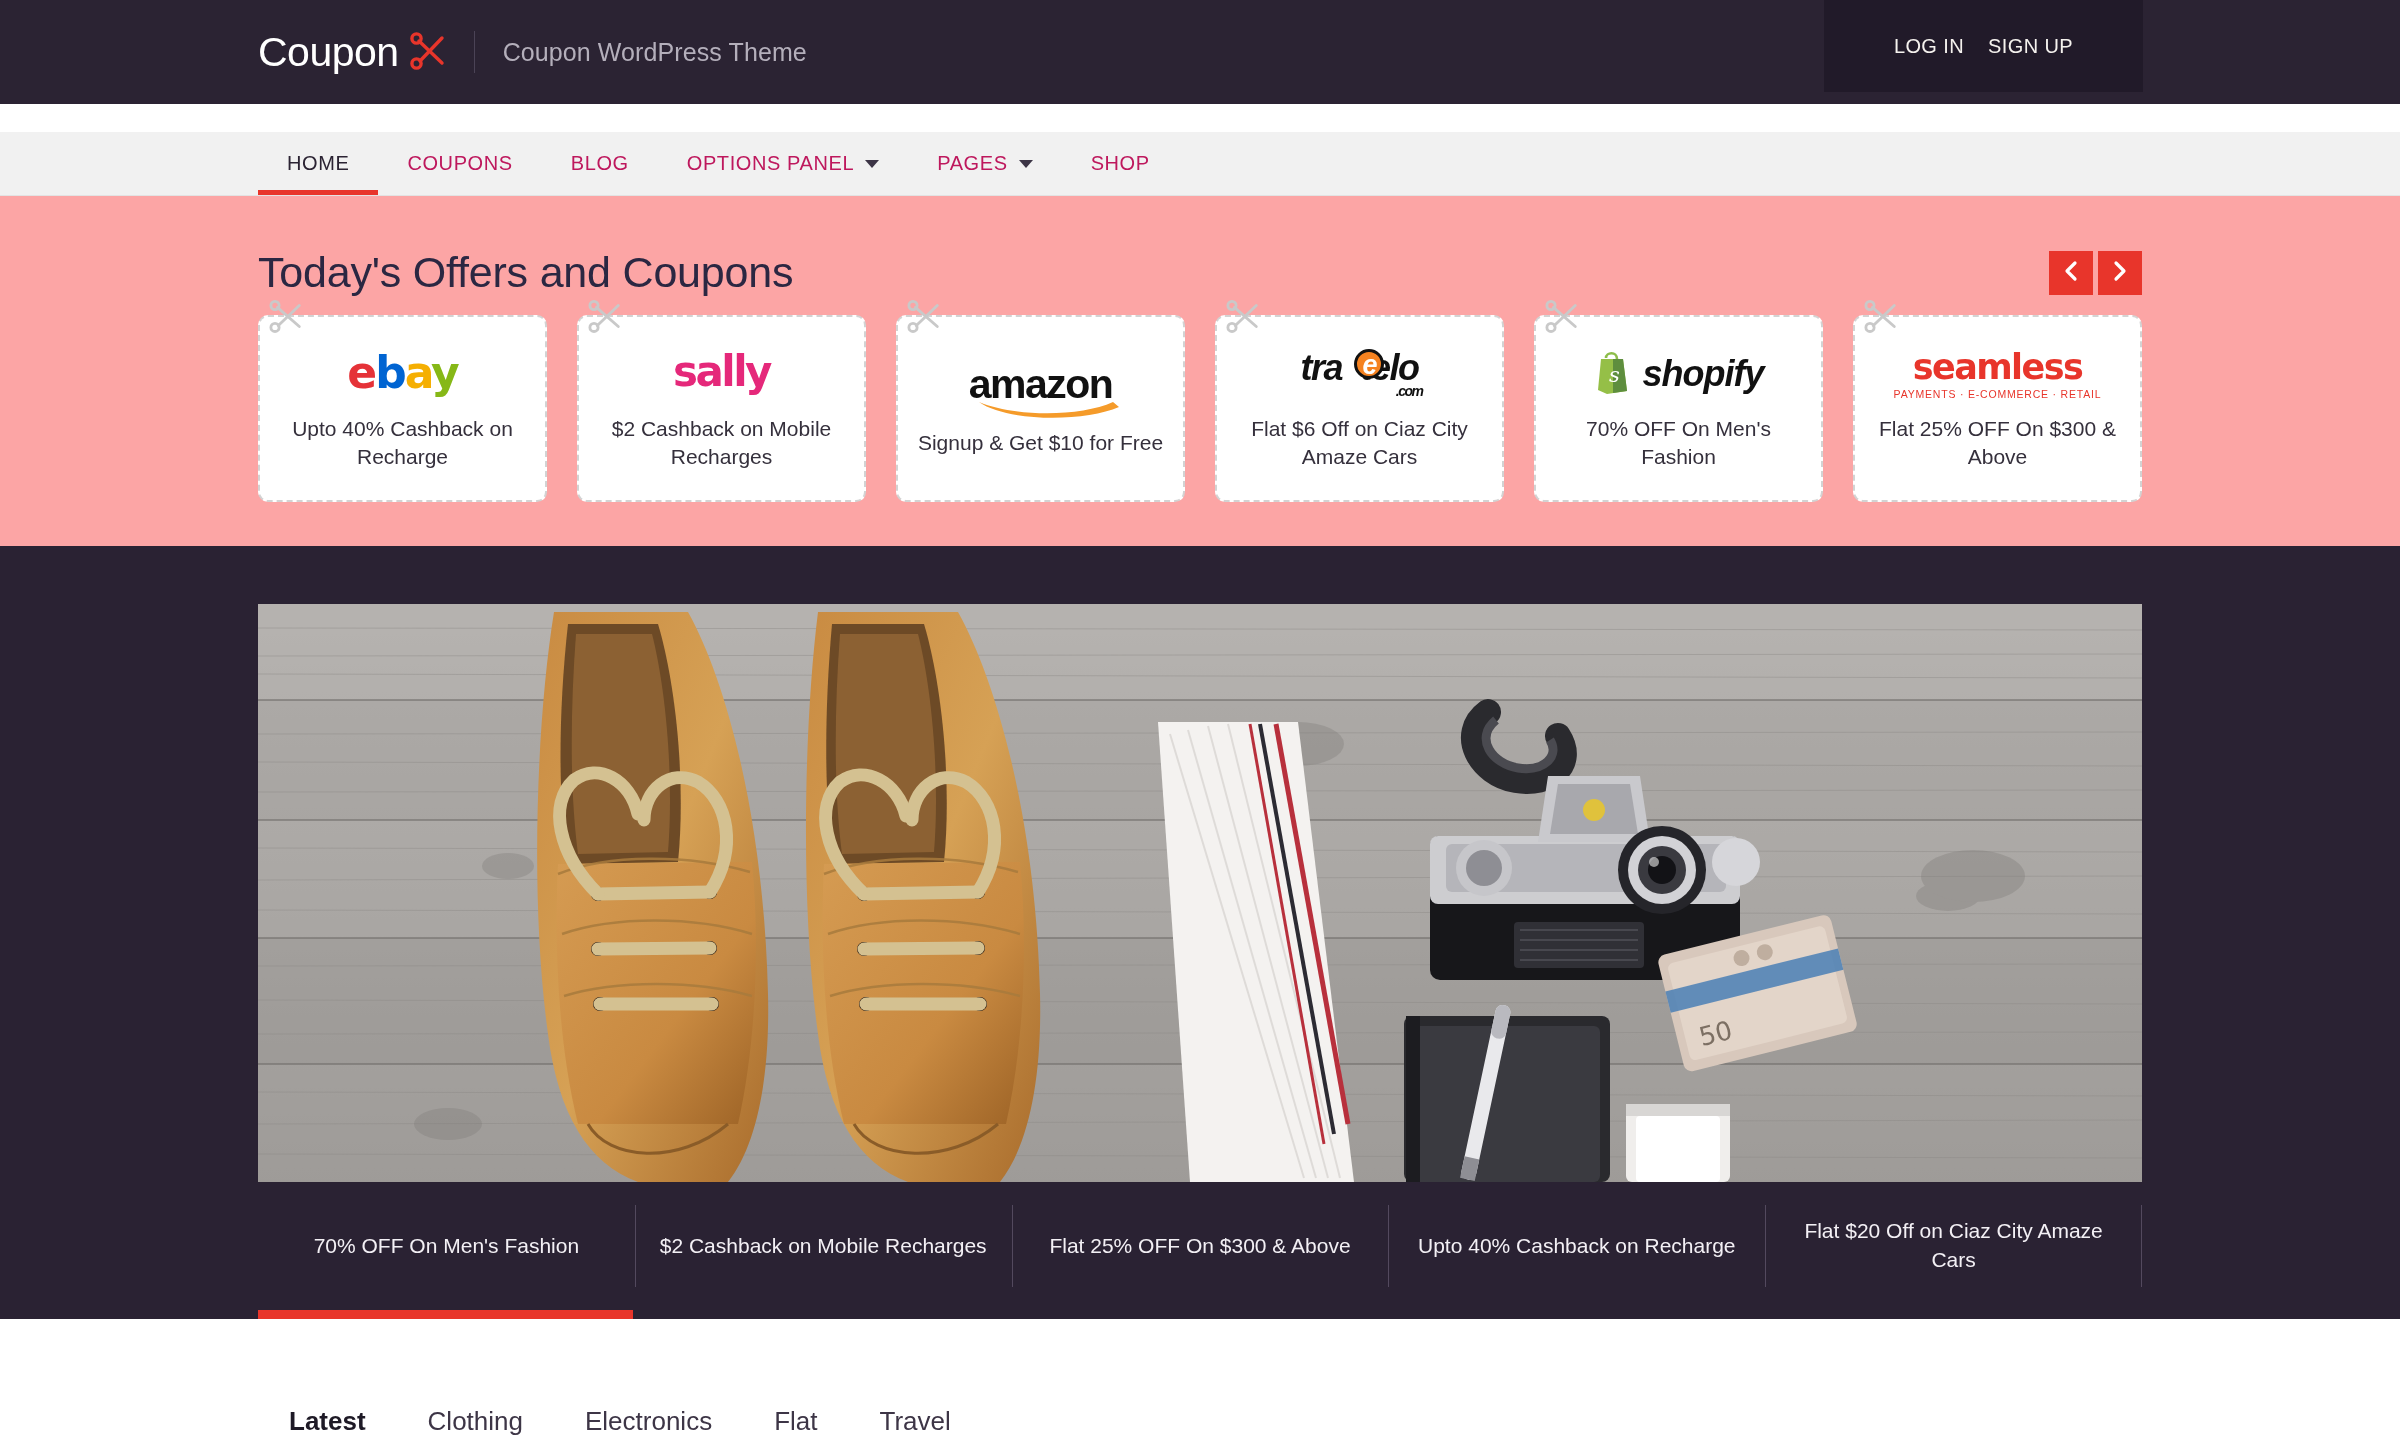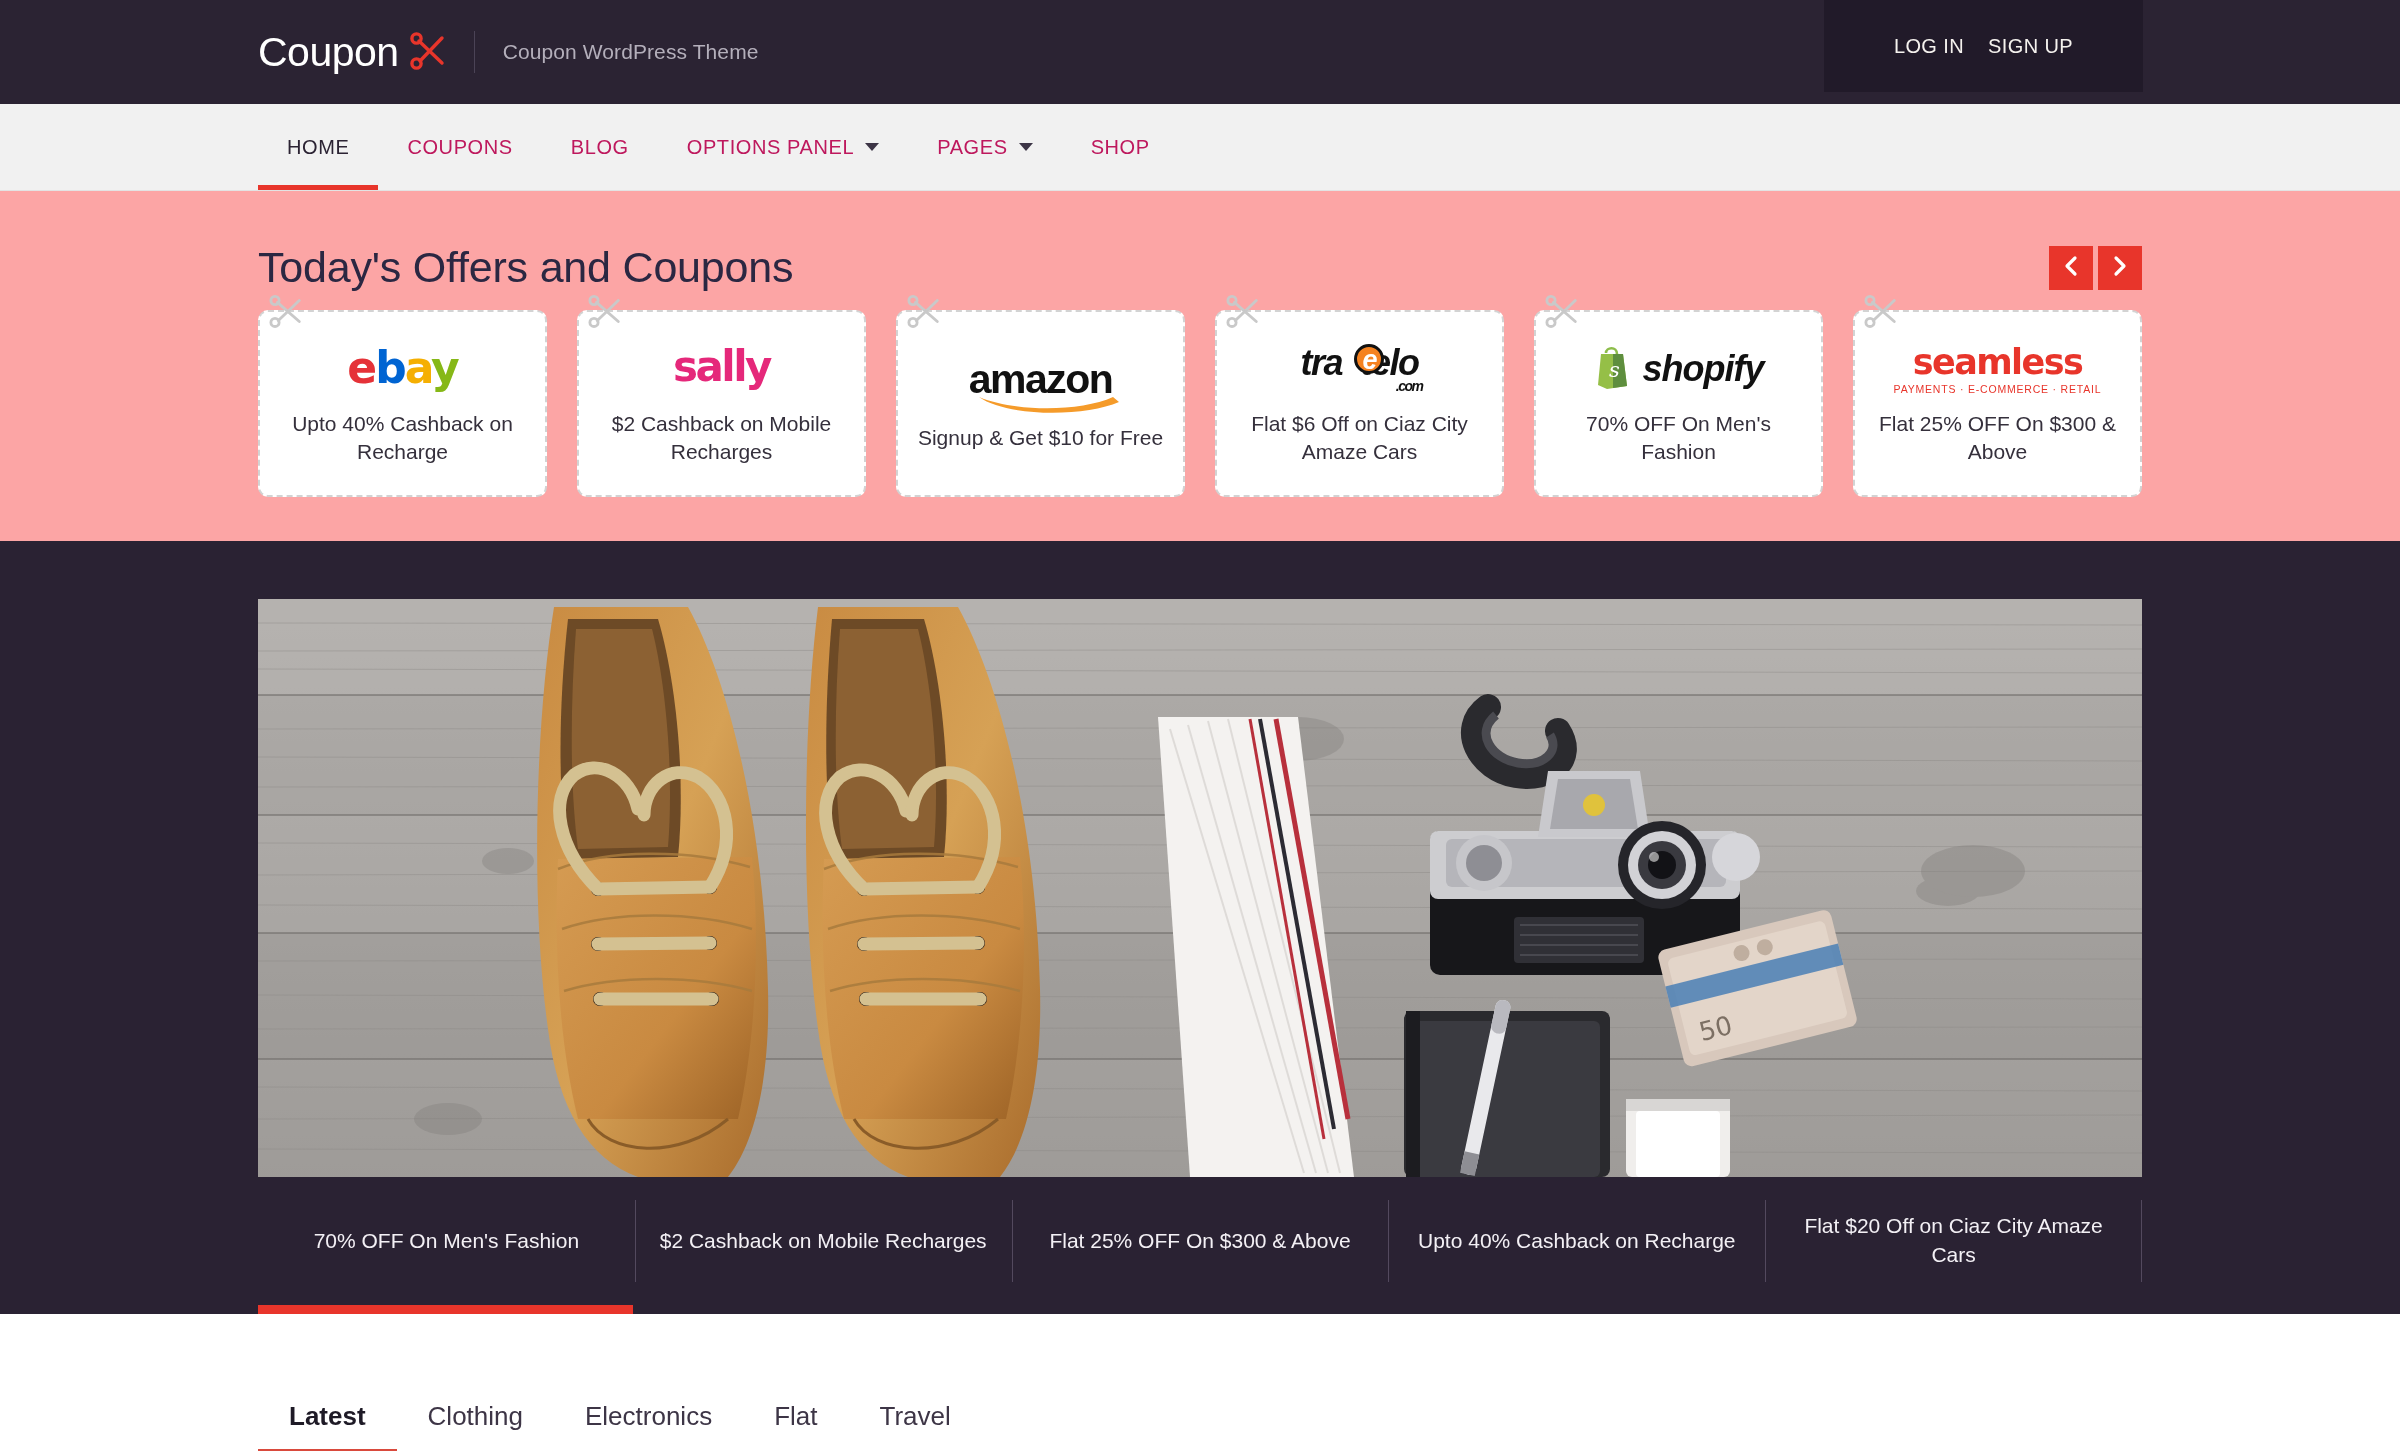--- a/index.html
+++ b/index.html
@@ -36,21 +36,21 @@
     margin-left: 7px;
     display: block;
   }
   .brand-divider {
     width: 1px;
     height: 42px;
     background: #4b4356;
     margin: 0 28px 0 26px;
   }
   .tagline {
-    font-size: 21px;
+    font-size: 25px;
     color: #b4afbb;
     letter-spacing: 0.1px;
   }
 
   .search-wrap {
     position: absolute;
     left: 1048px;
     top: 17px;
     display: flex;
     height: 56px;
@@ -93,26 +93,27 @@
   .auth-link {
     font-size: 20px;
     color: #f5f2ee;
     letter-spacing: 0.4px;
     text-decoration: none;
     cursor: pointer;
   }
 
   
   .navbar {
-    height: 87px;
+    height: 64px;
     background: #f1f1f1;
     border-bottom: 1px solid #e3e3e3;
     display: flex;
     align-items: stretch;
     padding-left: 258px;
+    margin-top: 28px;
   }
   .nav-item {
     display: flex;
     align-items: center;
     position: relative;
     padding: 0 29px;
     font-size: 20px;
     color: #be185d;
     letter-spacing: 0.6px;
     cursor: pointer;

